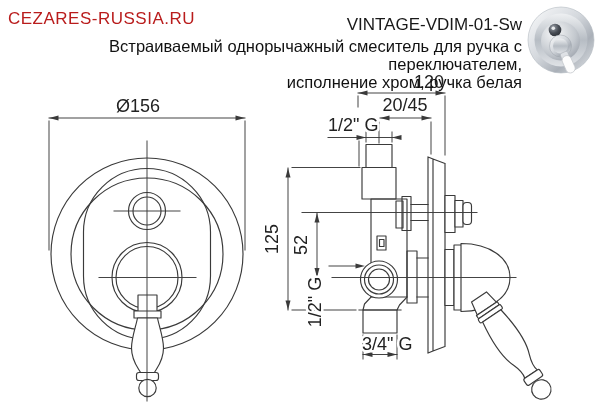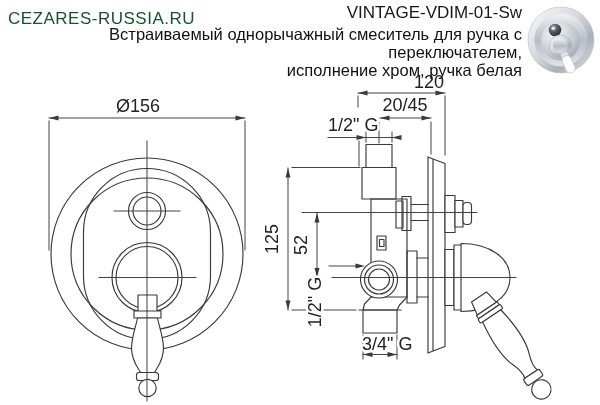--- a/index.html
+++ b/index.html
@@ -1,20 +1,20 @@
 <!DOCTYPE html>
 <html><head>
 <meta charset="utf-8">
 <style>
   html,body{margin:0;padding:0;background:#fff;}
   #stage{position:relative;width:600px;height:405px;background:#fff;overflow:hidden;
          font-family:"Liberation Sans",sans-serif;}
   #draw{position:absolute;left:0;top:0;}
-  .site{position:absolute;left:8px;top:9px;font-size:17px;letter-spacing:.5px;color:#14532d;}
-  .hdr-right{position:absolute;right:78px;top:3px;text-align:right;color:#191919;}
+  .site{position:absolute;left:8px;top:9px;font-size:17px;letter-spacing:.5px;color:#b91c1c;}
+  .hdr-right{position:absolute;right:78px;top:15px;text-align:right;color:#191919;}
   .model{font-size:17px;margin-bottom:2px;}
   .desc{font-size:16.5px;line-height:18px;color:#111;}
   
   .ln{stroke:#3a3a3a;stroke-width:1.15;fill:none;stroke-linecap:square;stroke-linejoin:round;}
   .dimln{stroke:#3a3a3a;stroke-width:0.95;fill:none;stroke-linecap:square;}
   .wf{fill:#fff;}
   .arrow{fill:#3a3a3a;stroke:none;}
   .dimtxt{font-family:"Liberation Sans",sans-serif;font-size:18px;fill:#222;}
   .halo{paint-order:stroke;stroke:#fff;stroke-width:5px;stroke-linejoin:round;}
 </style>

